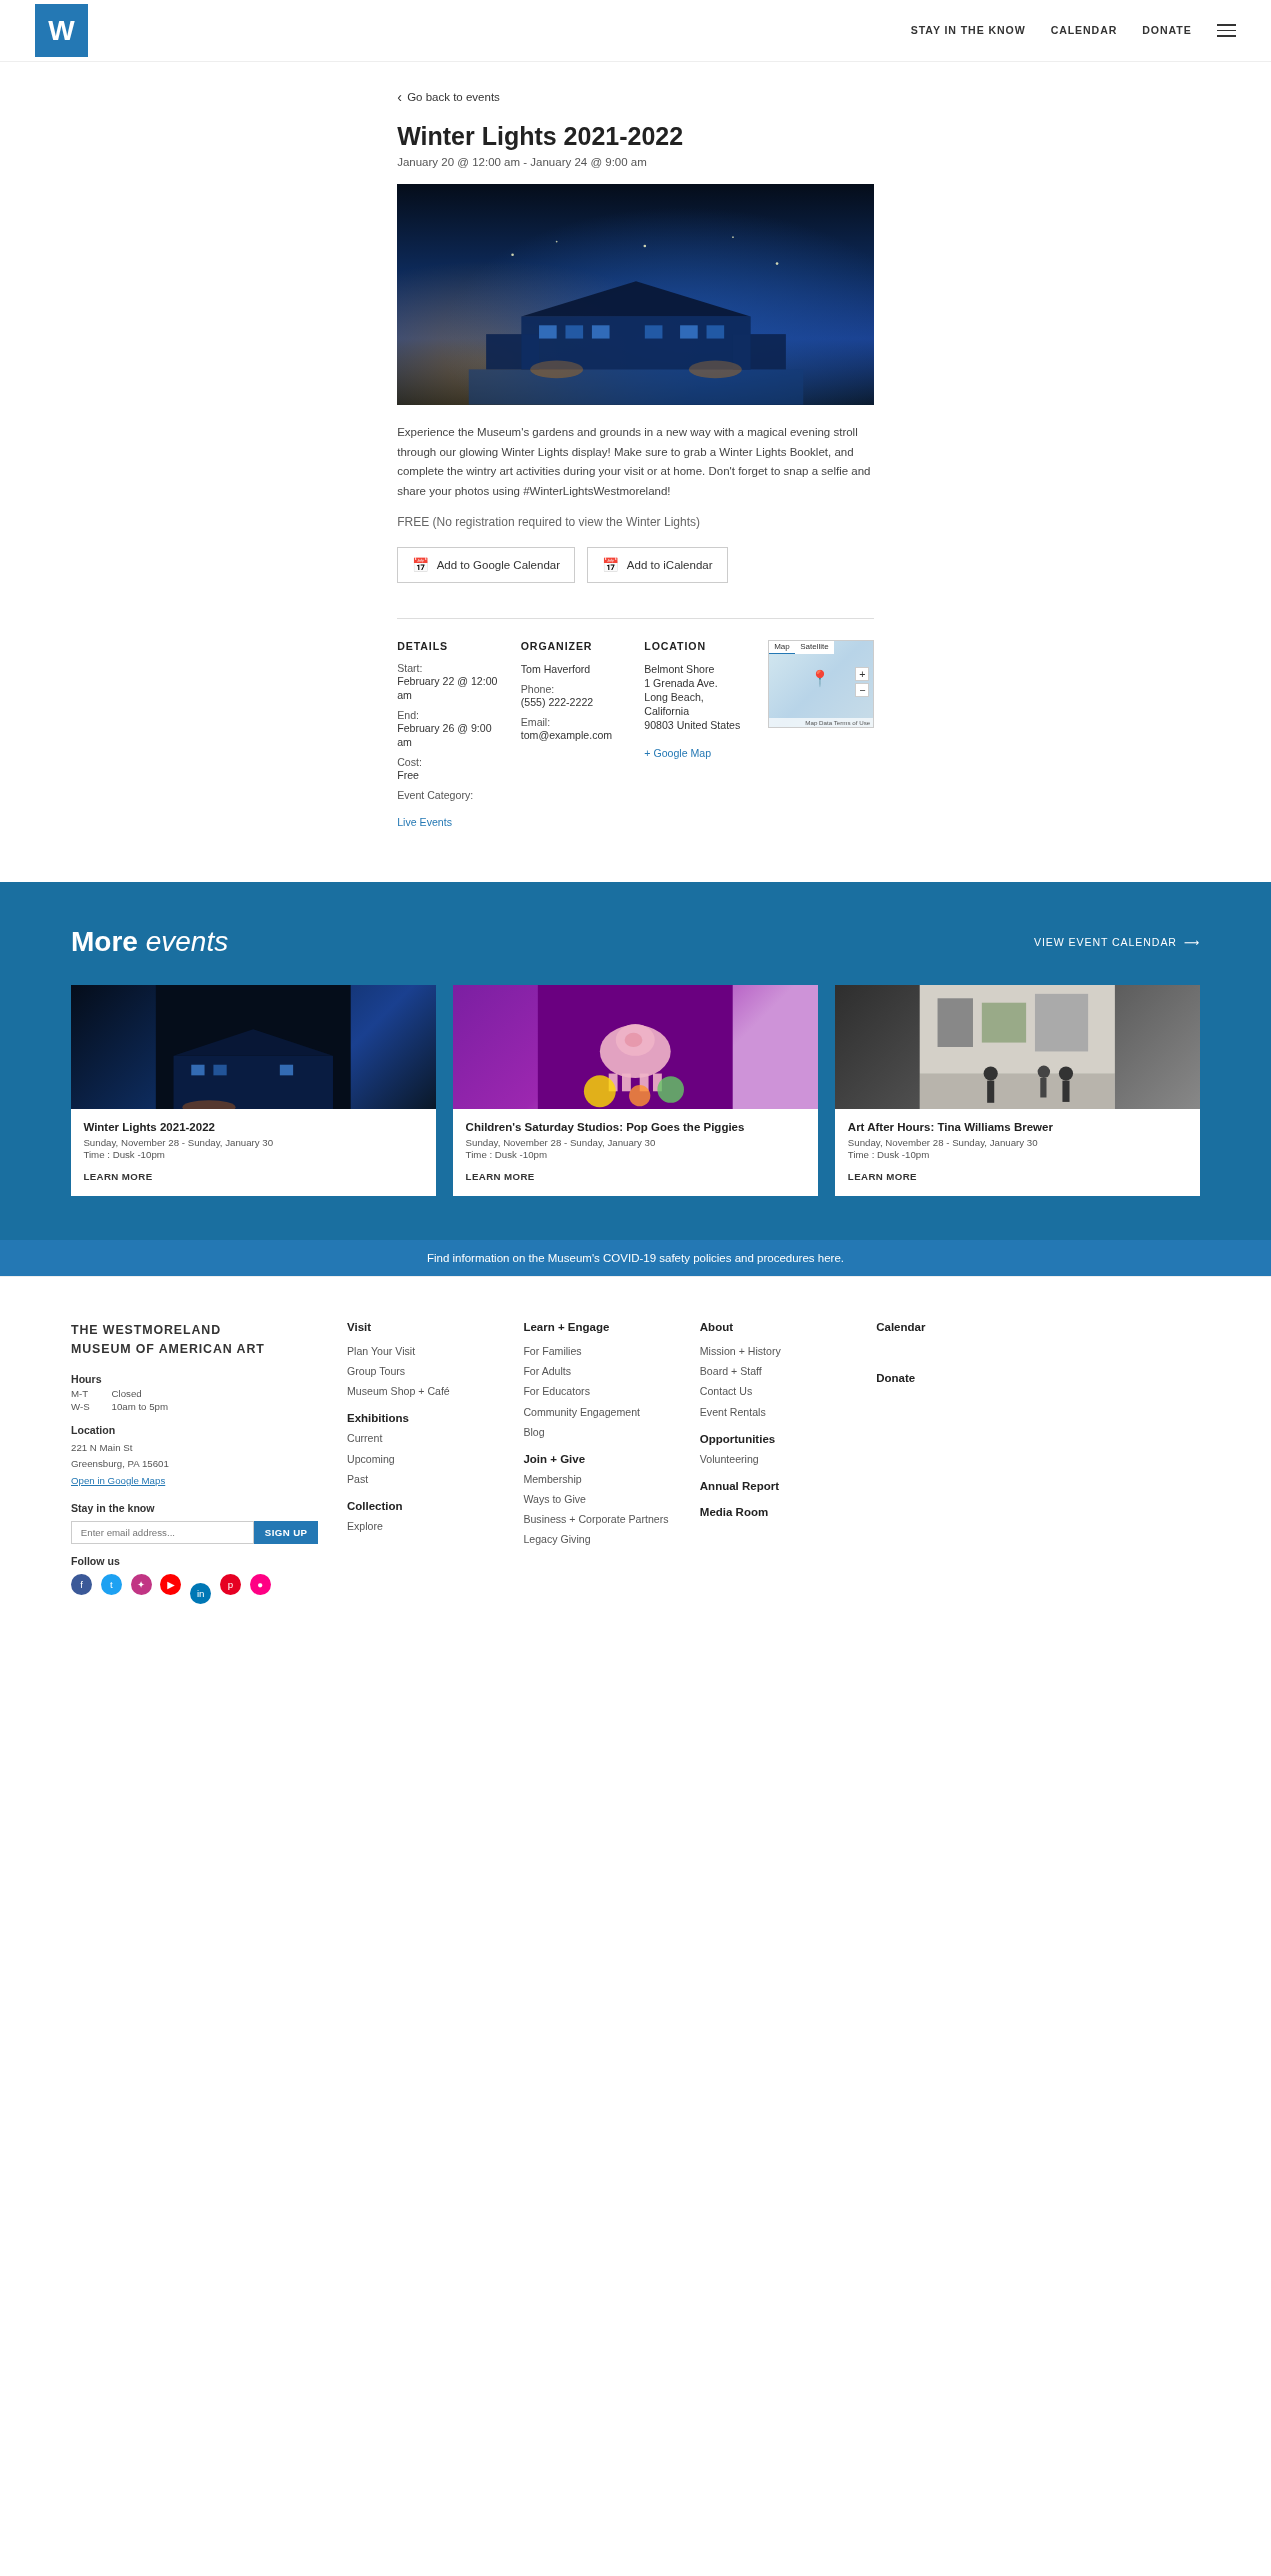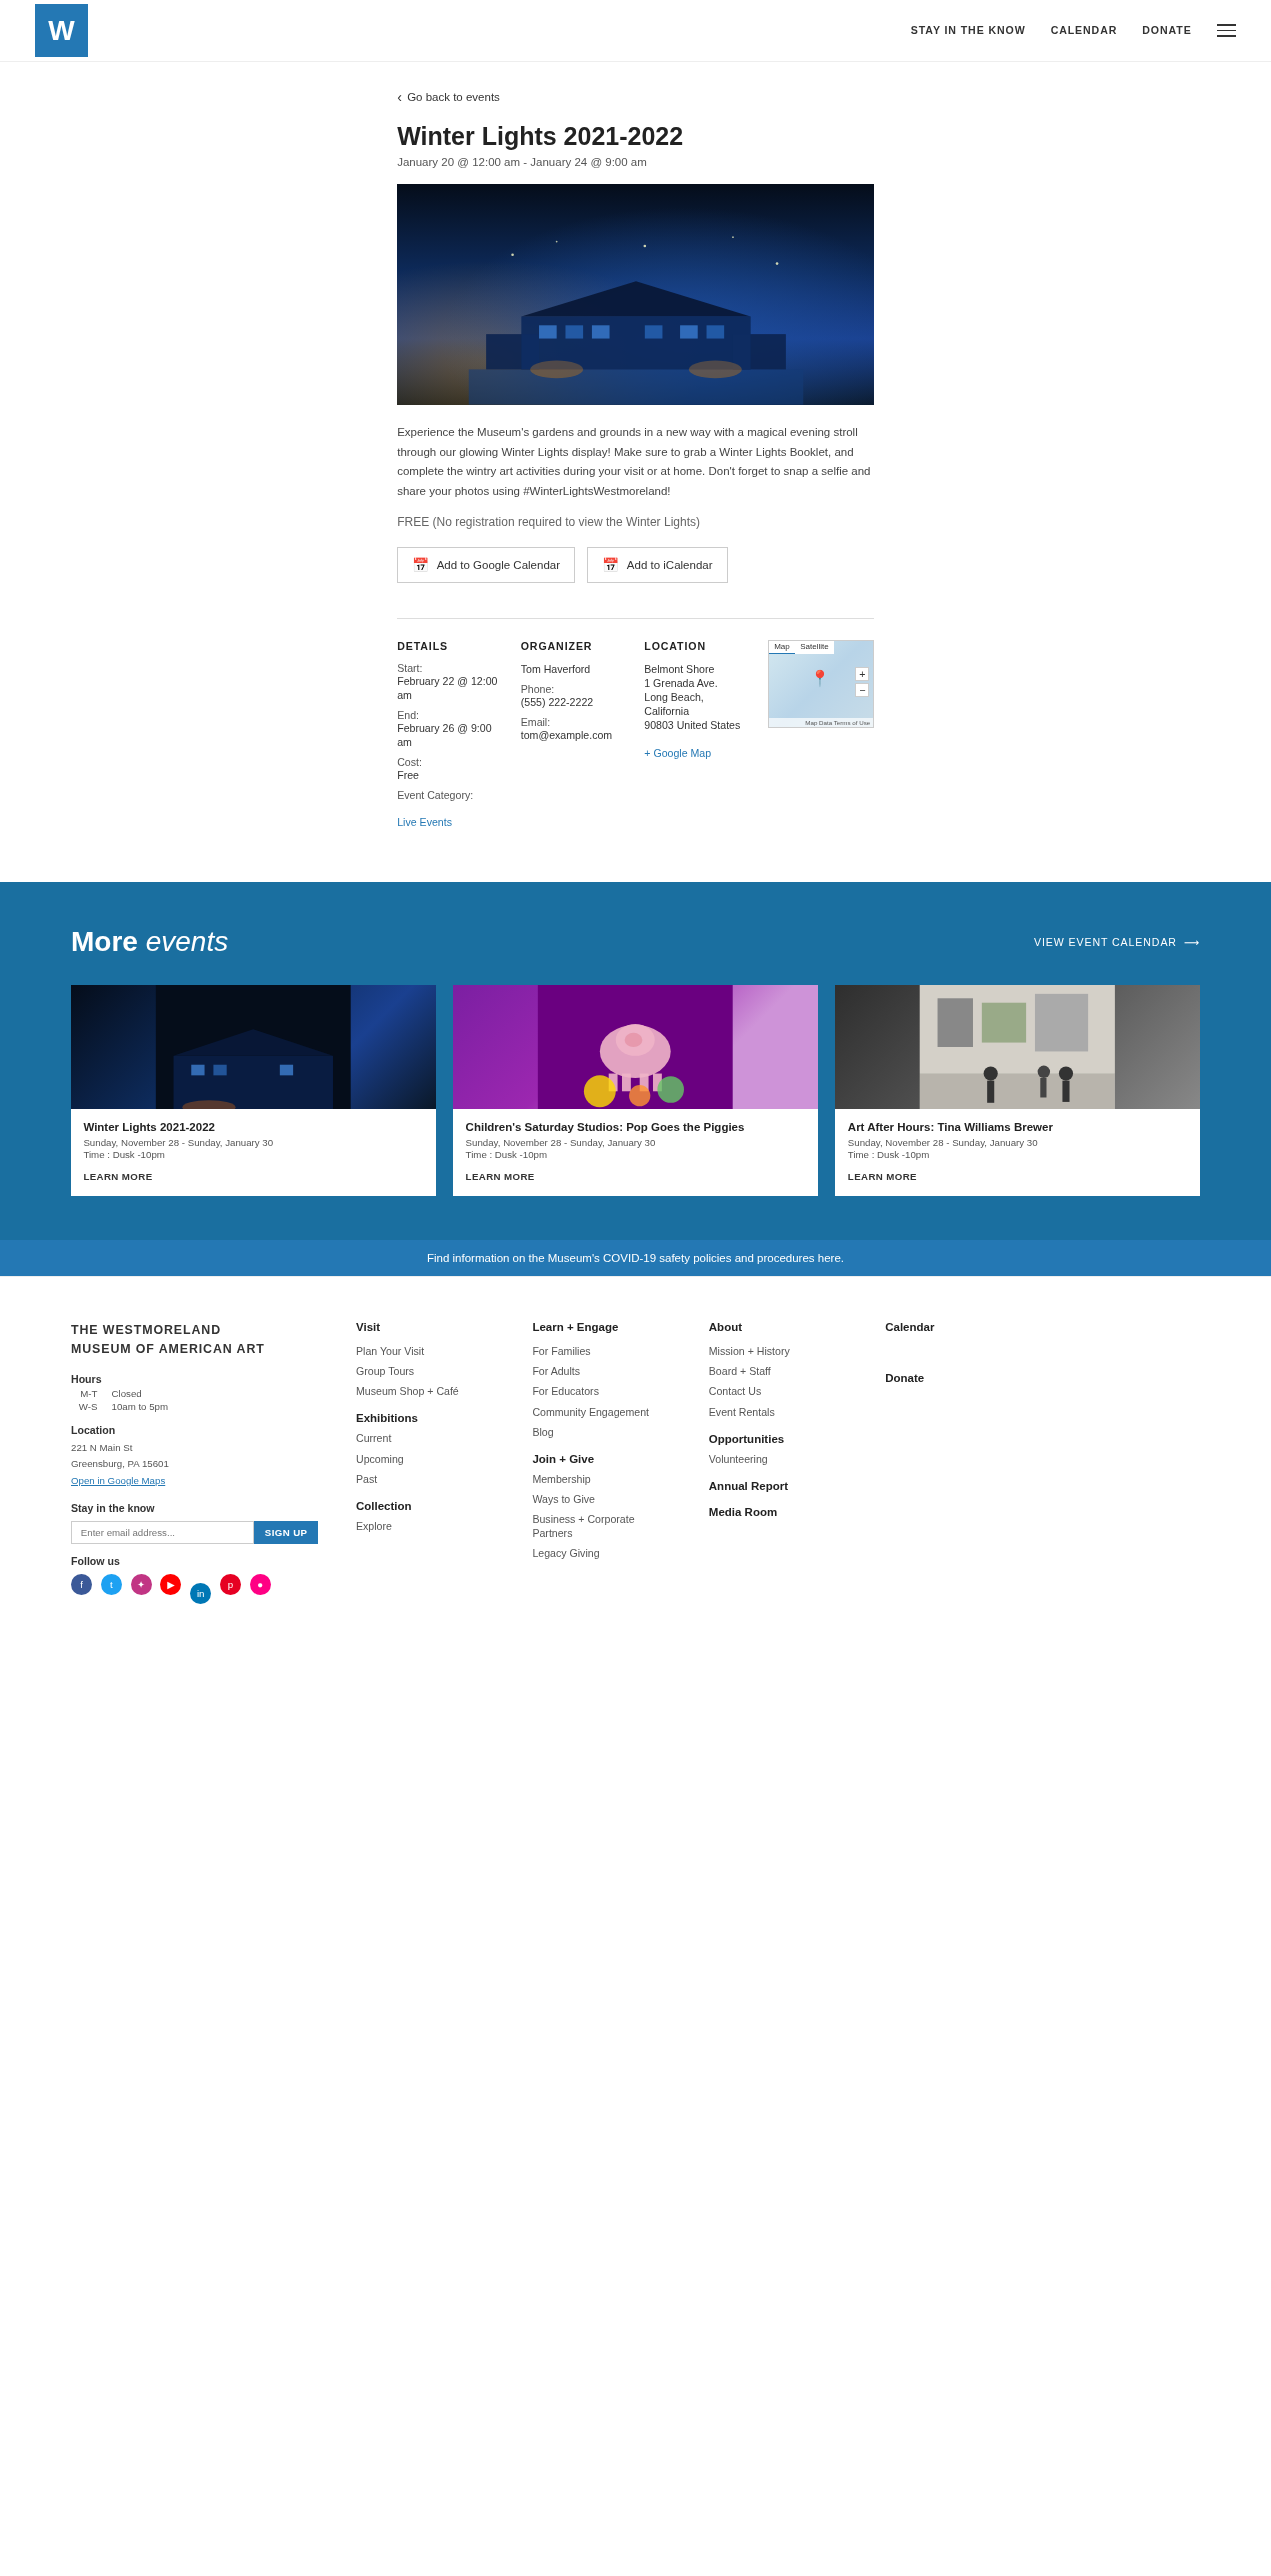--- a/index.html
+++ b/index.html
@@ -344,21 +344,21 @@
 
     
     .footer {
       background: #fff;
       padding: 44px 71px 35px;
       border-top: 0.9px solid #eee;
     }
     .footer-grid {
       display: grid;
       grid-template-columns: 247px 1fr 1fr 1fr 1fr 1fr;
-      gap: 38px;
+      gap: 29px;
     }
     .footer-brand h3 {
       font-size: 12.4px;
       font-weight: bold;
       text-transform: uppercase;
       letter-spacing: 0.9px;
       line-height: 1.5;
       margin-bottom: 14px;
     }
     .footer-brand .hours-label {
@@ -369,21 +369,21 @@
     .hours-table {
       font-size: 9.7px;
       color: #555;
       margin-bottom: 12.4px;
     }
     .hours-row {
       display: flex;
       gap: 14px;
       margin-bottom: 1.8px;
     }
-    .hours-day { width: 26.5px; color: #555; text-align: right; }
+    .hours-day { width: 26.5px; color: #555; }
     .hours-time { color: #555; }
 
     .footer-brand .location-label {
       font-size: 10.6px;
       font-weight: bold;
       margin-bottom: 3.5px;
     }
     .footer-brand address {
       font-style: normal;
       font-size: 9.7px;

